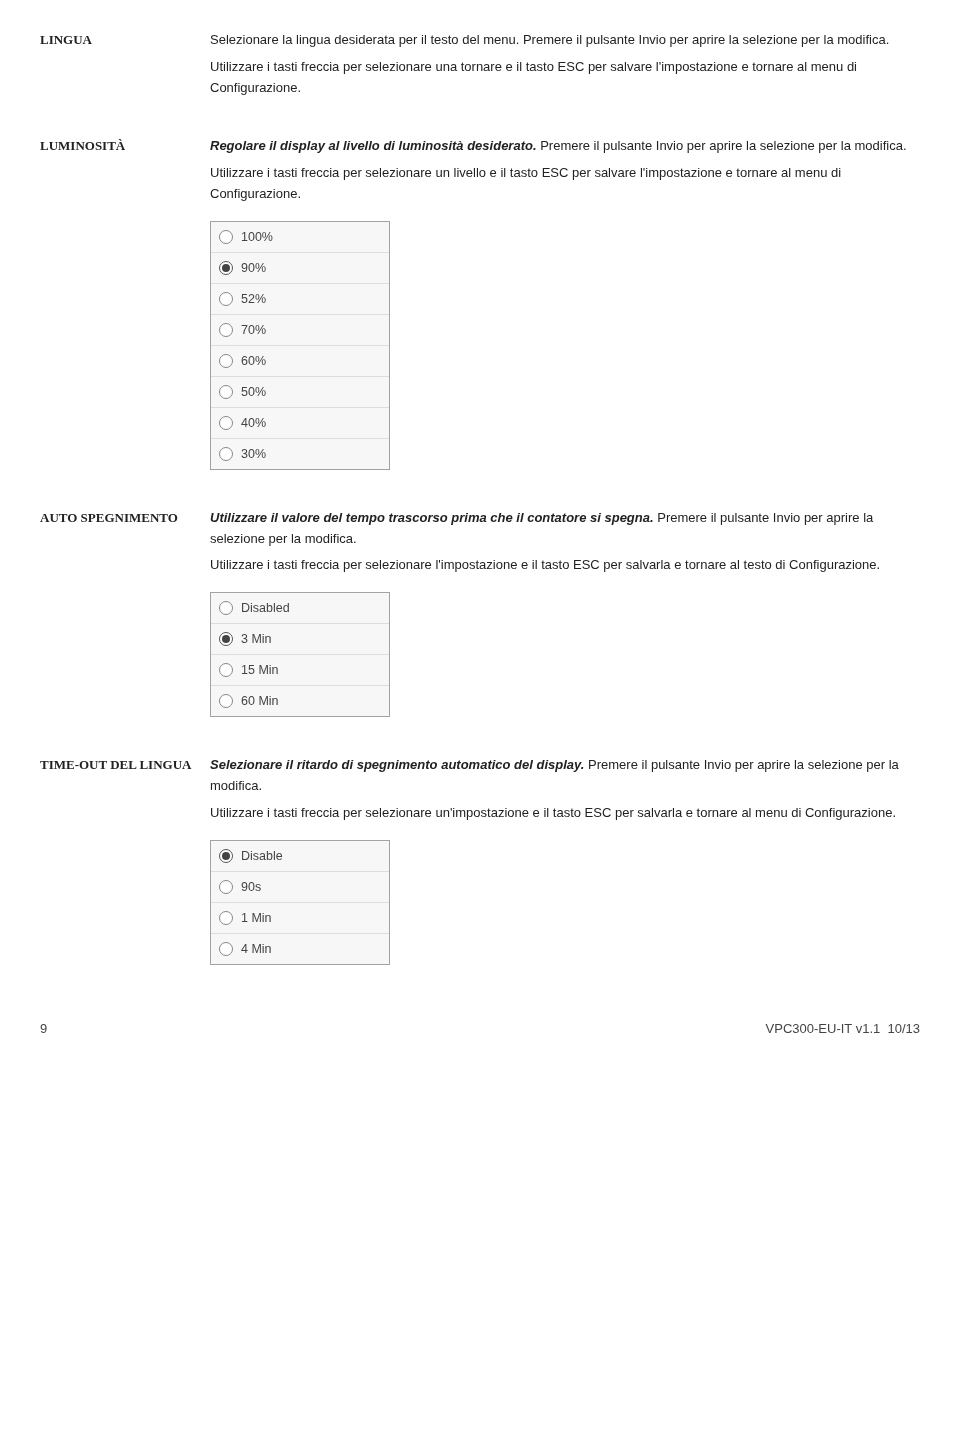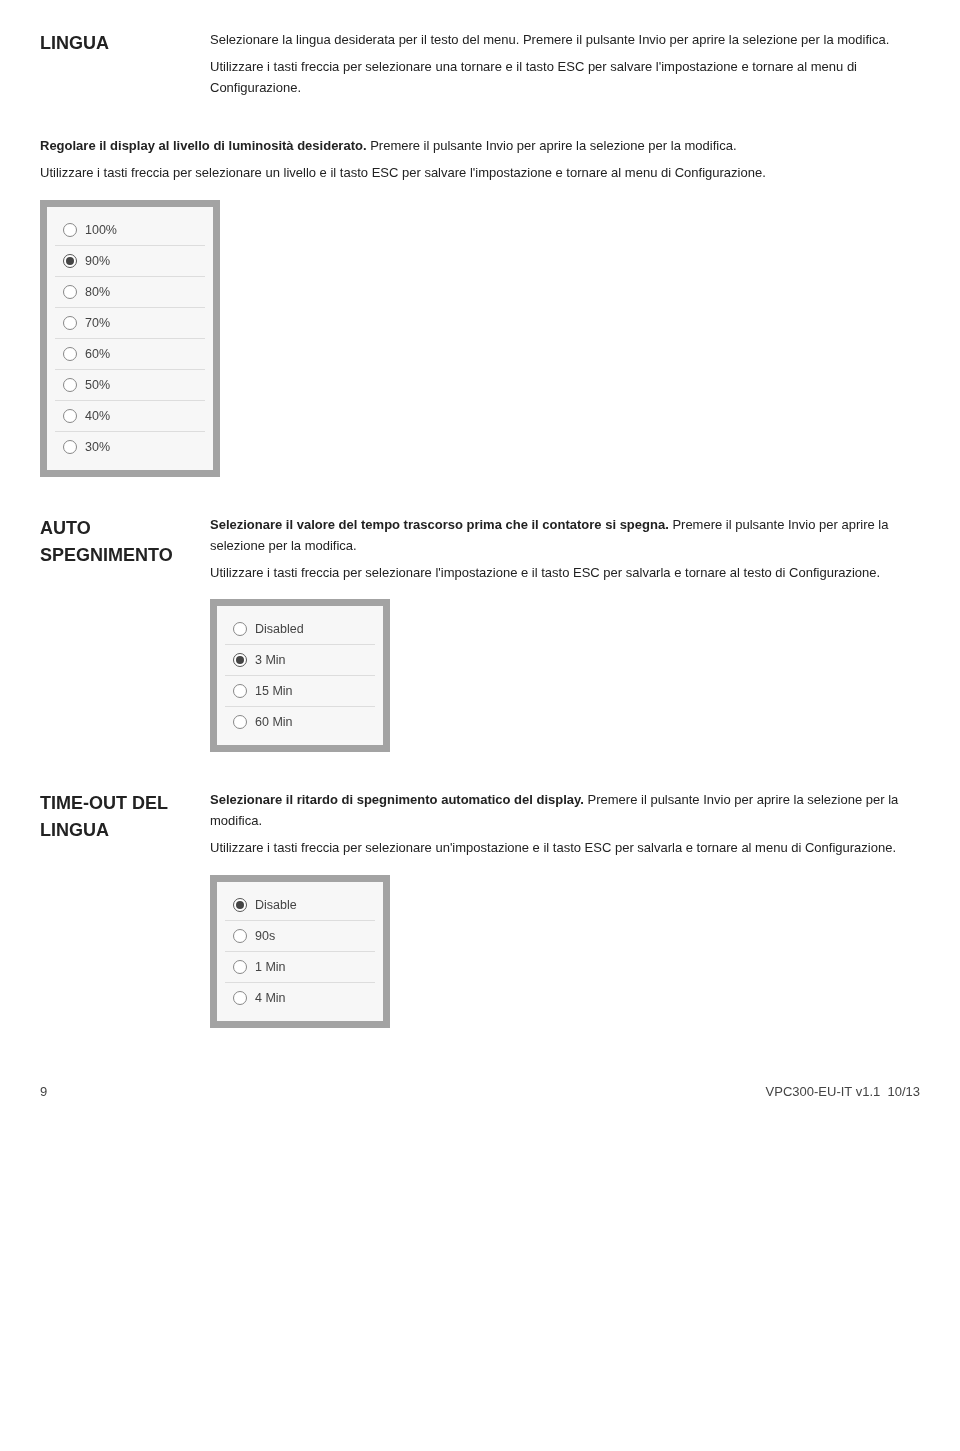--- a/index.html
+++ b/index.html
@@ -14,42 +14,43 @@
     }
     .section {
       display: flex;
       flex-direction: row;
       margin-bottom: 32px;
     }
     .section-label {
       min-width: 170px;
       max-width: 170px;
       font-weight: bold;
-      font-size: 18px;
+      font-size: 13px;
       padding-top: 0;
       padding-right: 16px;
       line-height: 1.5;
+      font-family: Liberation Serif, serif;
     }
     .section-content {
       flex: 1;
       font-size: 13px;
       line-height: 1.6;
       color: #222;
     }
     .section-content p {
       margin-bottom: 6px;
     }
     .radio-list {
-      border: 7px solid #a3a3a3;
+      border: 1px solid #a3a3a3;
       background: #f7f7f7;
       display: inline-block;
       min-width: 180px;
       margin-top: 10px;
       margin-bottom: 6px;
-      padding: 8px;
+      padding: 0;
     }
     .radio-item {
       display: flex;
       align-items: center;
       padding: 5px 10px 5px 8px;
       border-bottom: 1px solid #ddd;
       font-size: 12.5px;
       color: #444;
       background: #f7f7f7;
     }
@@ -86,49 +87,51 @@
       display: flex;
       justify-content: space-between;
       align-items: center;
       margin-top: 40px;
       padding-top: 10px;
       font-size: 13px;
       color: #444;
     }
     .bold-italic {
       font-weight: bold;
+      font-style: italic;
     }
   </style>
 </head>
 <body>
 
 <div class="section">
   <div class="section-label">LINGUA</div>
   <div class="section-content">
     <p>Selezionare la lingua desiderata per il testo del menu. Premere il pulsante Invio per aprire la selezione per la modifica.</p>
     <p>Utilizzare i tasti freccia per selezionare una tornare e il tasto ESC per salvare l'impostazione e tornare al menu di Configurazione.</p>
   </div>
 </div>
 
 <div class="section">
+  <div class="section-label">LUMINOSITÀ</div>
   <div class="section-content">
     <p><span class="bold-italic">Regolare il display al livello di luminosità desiderato.</span> Premere il pulsante Invio per aprire la selezione per la modifica.</p>
     <p>Utilizzare i tasti freccia per selezionare un livello e il tasto ESC per salvare l'impostazione e tornare al menu di Configurazione.</p>
     <div class="radio-list">
       <div class="radio-item">
           <span class="radio-circle"></span>
           <span>100%</span>
         </div>
       <div class="radio-item">
           <span class="radio-circle selected"></span>
           <span>90%</span>
         </div>
       <div class="radio-item">
           <span class="radio-circle"></span>
-          <span>80%</span>
+          <span>52%</span>
         </div>
       <div class="radio-item">
           <span class="radio-circle"></span>
           <span>70%</span>
         </div>
       <div class="radio-item">
           <span class="radio-circle"></span>
           <span>60%</span>
         </div>
       <div class="radio-item">
@@ -143,21 +146,21 @@
           <span class="radio-circle"></span>
           <span>30%</span>
         </div>
     </div>
   </div>
 </div>
 
 <div class="section">
   <div class="section-label">AUTO SPEGNIMENTO</div>
   <div class="section-content">
-    <p><span class="bold-italic">Selezionare il valore del tempo trascorso prima che il contatore si spegna.</span> Premere il pulsante Invio per aprire la selezione per la modifica.</p>
+    <p><span class="bold-italic">Utilizzare il valore del tempo trascorso prima che il contatore si spegna.</span> Premere il pulsante Invio per aprire la selezione per la modifica.</p>
     <p>Utilizzare i tasti freccia per selezionare l'impostazione e il tasto ESC per salvarla e tornare al testo di Configurazione.</p>
     <div class="radio-list">
       <div class="radio-item">
           <span class="radio-circle"></span>
           <span>Disabled</span>
         </div>
       <div class="radio-item">
           <span class="radio-circle selected"></span>
           <span>3 Min</span>
         </div>

